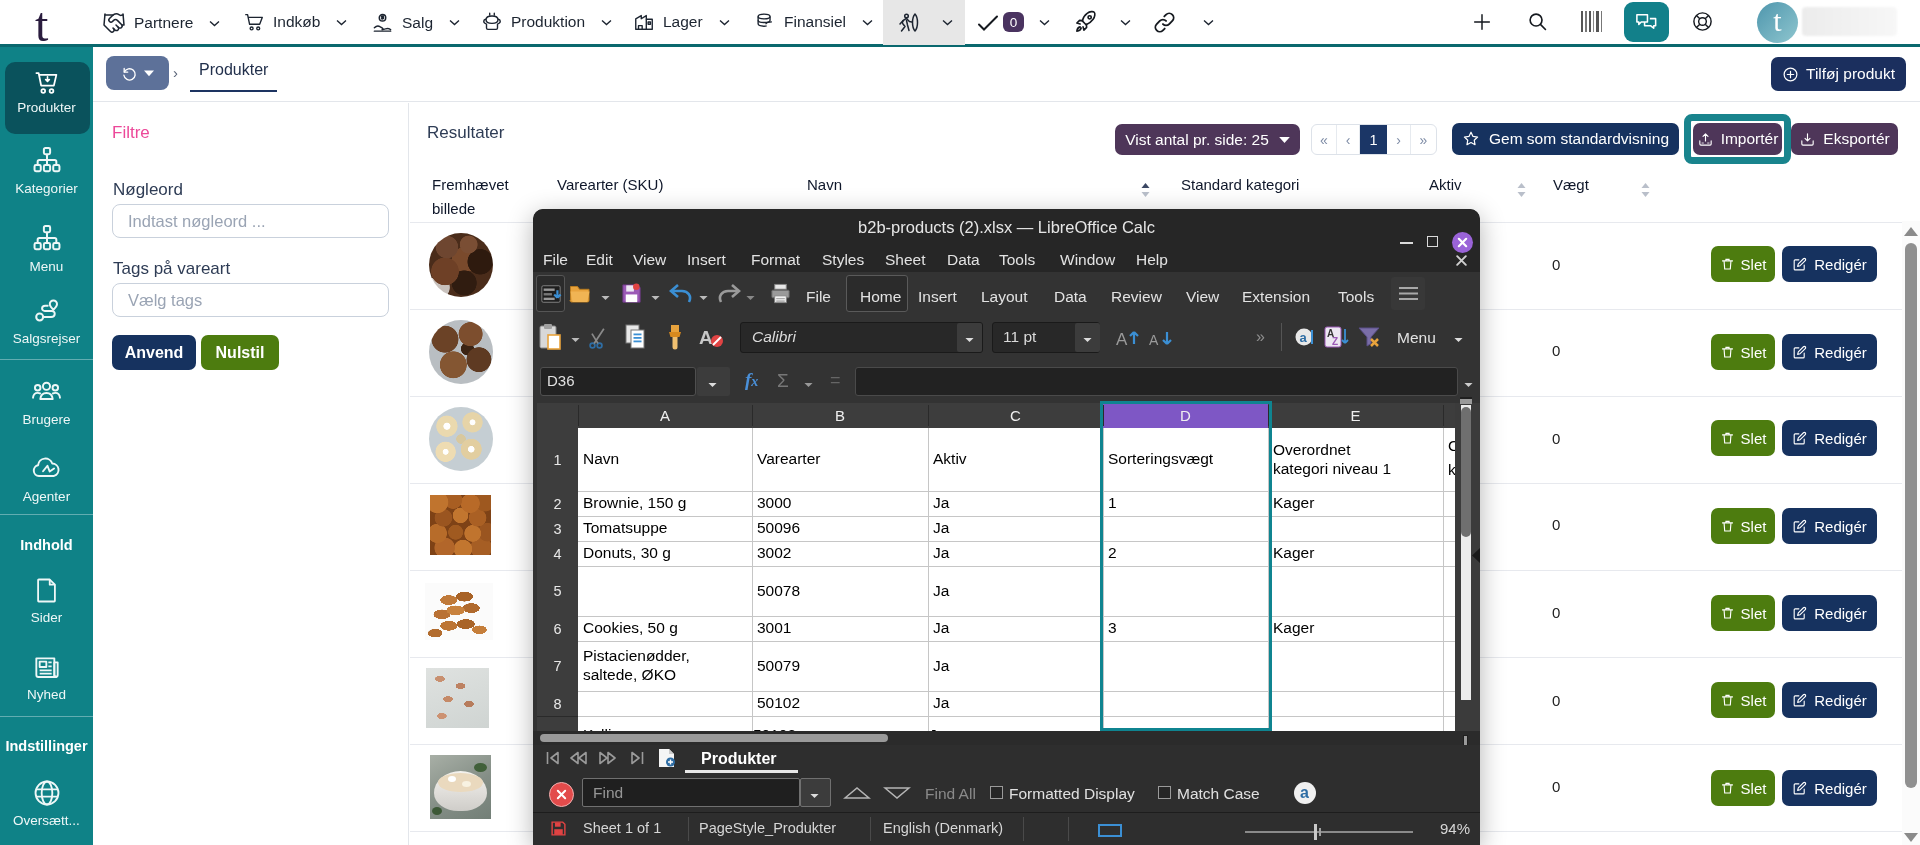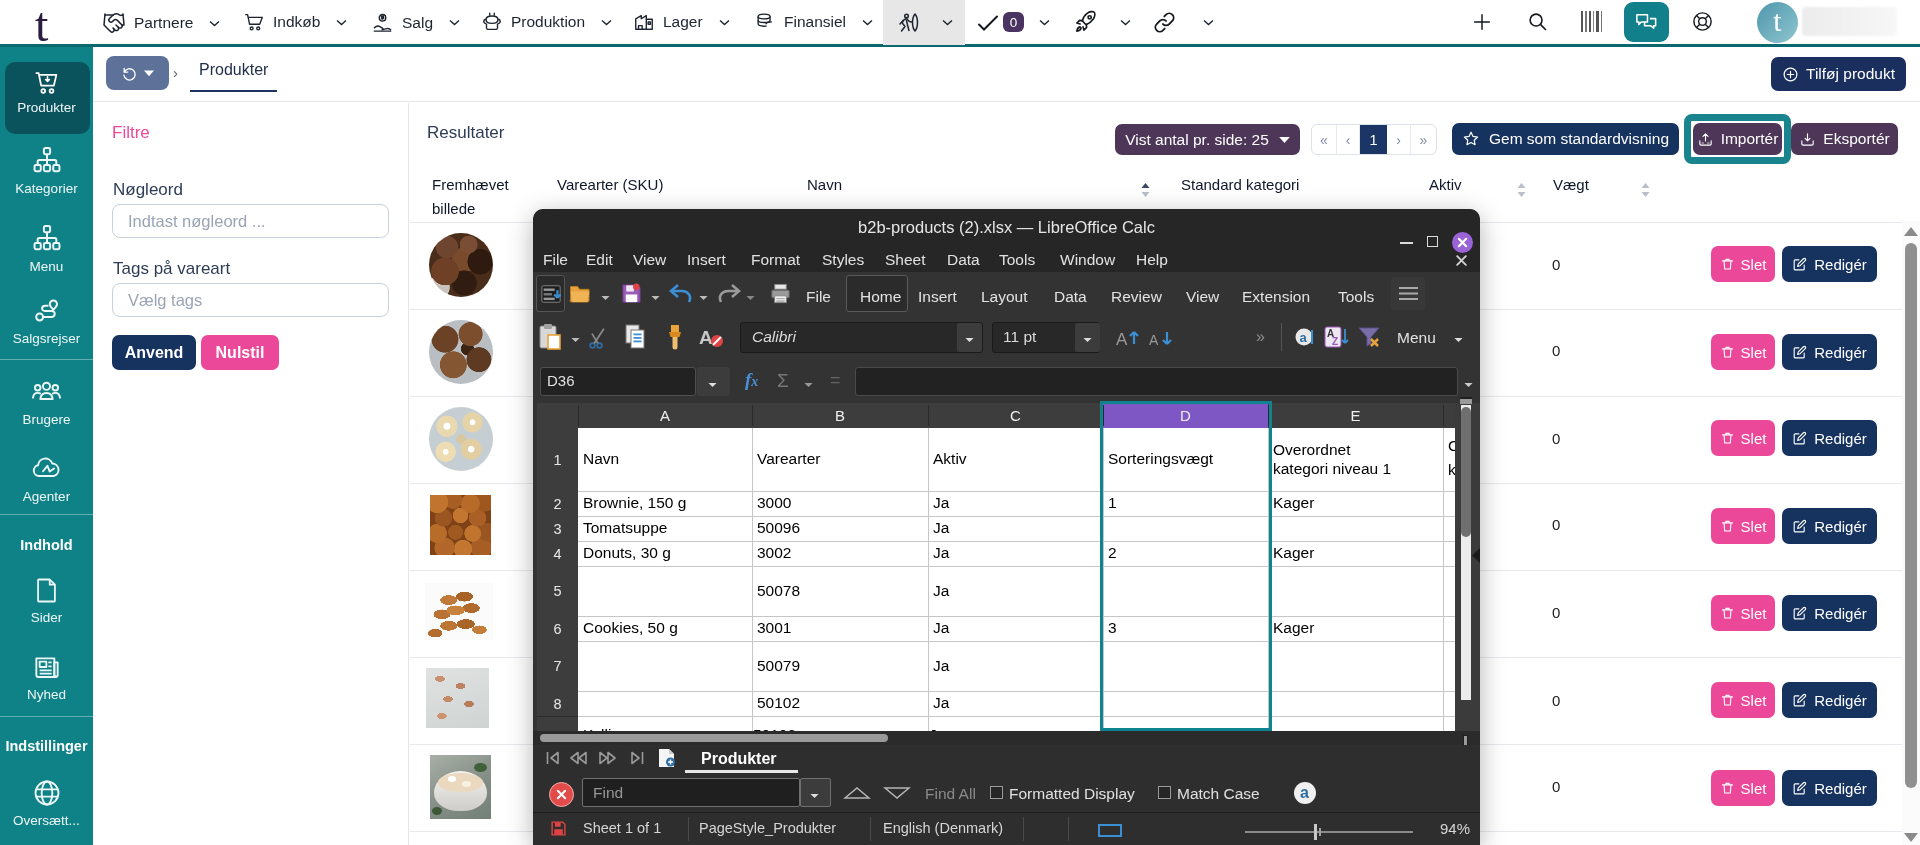--- a/index.html
+++ b/index.html
@@ -11,21 +11,21 @@
 .nav-item{display:flex;align-items:center;gap:8px;color:#1c2430;font-size:15.5px}
 .chev{width:13px;height:13px;flex:none}
 .side-item{position:absolute;left:0;width:93px;text-align:center;color:#eef7f7}
 .side-item .lbl{font-size:13.5px;margin-top:4px}
 .side-sec{position:absolute;left:0;width:93px;text-align:center;color:#fff;font-size:14.5px;font-weight:700}
 .side-div{position:absolute;left:0;width:93px;border-top:1px solid rgba(255,255,255,.35)}
 .btn{display:inline-flex;align-items:center;justify-content:center;gap:8px;border-radius:7px;
   color:#fff;font-size:15px;font-weight:400;white-space:nowrap}
 .navy{background:#16325f}
 .purple{background:#4e3659}
-.red{background:#ec4899}
+.red{background:#4d7c0f}
 .th{position:absolute;color:#0f172a;font-size:15px}
 .rowline{position:absolute;left:410px;right:17px;border-top:1px solid #e7e9ee;height:0}
 svg{display:block}
 .cw-txt{color:#e2e2e2;font-size:15.5px}
 .cell{position:absolute;color:#000;font-size:15.5px;line-height:1.22;padding-left:5px;display:flex;align-items:center}
 .colhead{position:absolute;color:#efefef;font-size:15px;display:flex;align-items:center;justify-content:center;background:#3d3d3d}
 .rowhead{position:absolute;color:#e8e8e8;font-size:14.5px;display:flex;align-items:center;justify-content:center;background:#3d3d3d}
 .st{color:#d6d6d6;font-size:14.5px}
 </style>
 </head>
@@ -734,20 +734,21 @@
 <div class="cell" style="left:395px;top:332px;width:175px;height:25px;">Ja</div>
 <div class="cell" style="left:570px;top:332px;width:165px;height:25px;">2</div>
 <div class="cell" style="left:735px;top:332px;width:175px;height:25px;">Kager</div>
 <div class="cell" style="left:219px;top:357px;width:176px;height:50px;">50078</div>
 <div class="cell" style="left:395px;top:357px;width:175px;height:50px;">Ja</div>
 <div class="cell" style="left:45px;top:407px;width:174px;height:25px;">Cookies, 50 g</div>
 <div class="cell" style="left:219px;top:407px;width:176px;height:25px;">3001</div>
 <div class="cell" style="left:395px;top:407px;width:175px;height:25px;">Ja</div>
 <div class="cell" style="left:570px;top:407px;width:165px;height:25px;">3</div>
 <div class="cell" style="left:735px;top:407px;width:175px;height:25px;">Kager</div>
+<div class="cell" style="left:45px;top:432px;width:174px;height:50px;">Pistacienødder,<br>saltede, ØKO</div>
 <div class="cell" style="left:219px;top:432px;width:176px;height:50px;">50079</div>
 <div class="cell" style="left:395px;top:432px;width:175px;height:50px;">Ja</div>
 <div class="cell" style="left:45px;top:482px;width:174px;height:25px;margin-top:40px;">Svampesuppe</div>
 <div class="cell" style="left:219px;top:482px;width:176px;height:25px;">50102</div>
 <div class="cell" style="left:395px;top:482px;width:175px;height:25px;">Ja</div>
 <div class="ab" style="left:45px;top:507px;width:877px;height:15px;overflow:hidden">
       <div style="position:absolute;left:5px;top:10px;color:#000;font-size:15.5px">Kyllingesuppe</div>
       <div style="position:absolute;left:175px;top:10px;color:#000;font-size:15.5px">50103</div>
       <div style="position:absolute;left:351px;top:10px;color:#000;font-size:15.5px">Ja</div>
     </div>

